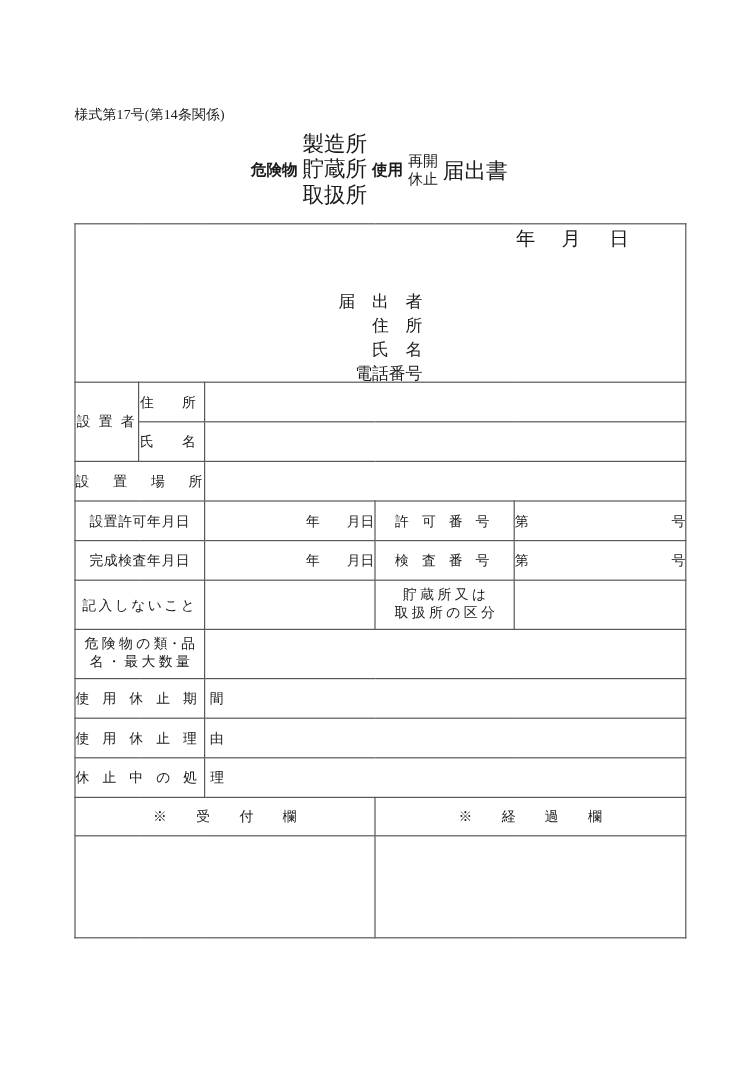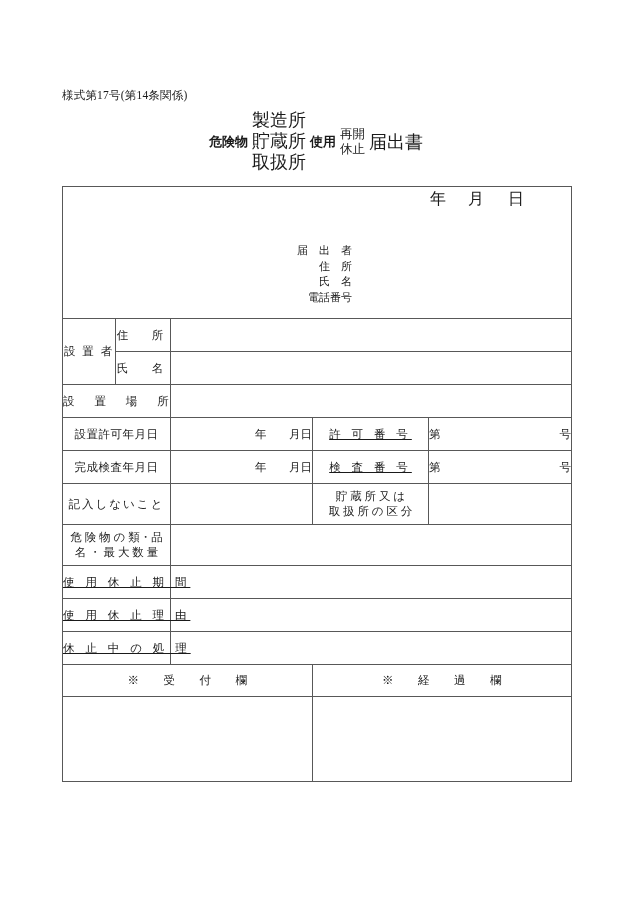--- a/index.html
+++ b/index.html
@@ -81,21 +81,21 @@
     top: 216px;
     font-size: 12px;
     white-space: nowrap;
   }
 
   .submitter {
     position: absolute;
     left: 240px;
     top: 243px;
     width: 112px;
-    font-size: 11px;
+    font-size: 14px;
     line-height: 1.42;
     text-align: right;
   }
   .submitter div { white-space: nowrap; }
 
   
   .tbl {
     position: absolute;
     left: 62px;
     top: 186px;
@@ -114,21 +114,21 @@
     height: 131px;
     border-bottom: 1px solid #585858;
   }
 
   .lbl {
     text-align: center;
     white-space: nowrap;
     font-size: 11.5px;
   }
   
-  .k1 { letter-spacing: 4px;   padding-left: 4px; text-decoration: underline; }
+  .k1 { letter-spacing: 4px;   padding-left: 4px; }
   .k2 { letter-spacing: 8.5px; padding-left: 8.5px; }
   .k3 { letter-spacing: 2px;   padding-left: 2px; }
   .k4 { letter-spacing: 6px;   padding-left: 6px; }
   .k0 { letter-spacing: 0.5px; }
 
   .two-line {
     text-align: center;
     line-height: 1.30;
     white-space: nowrap;
   }

